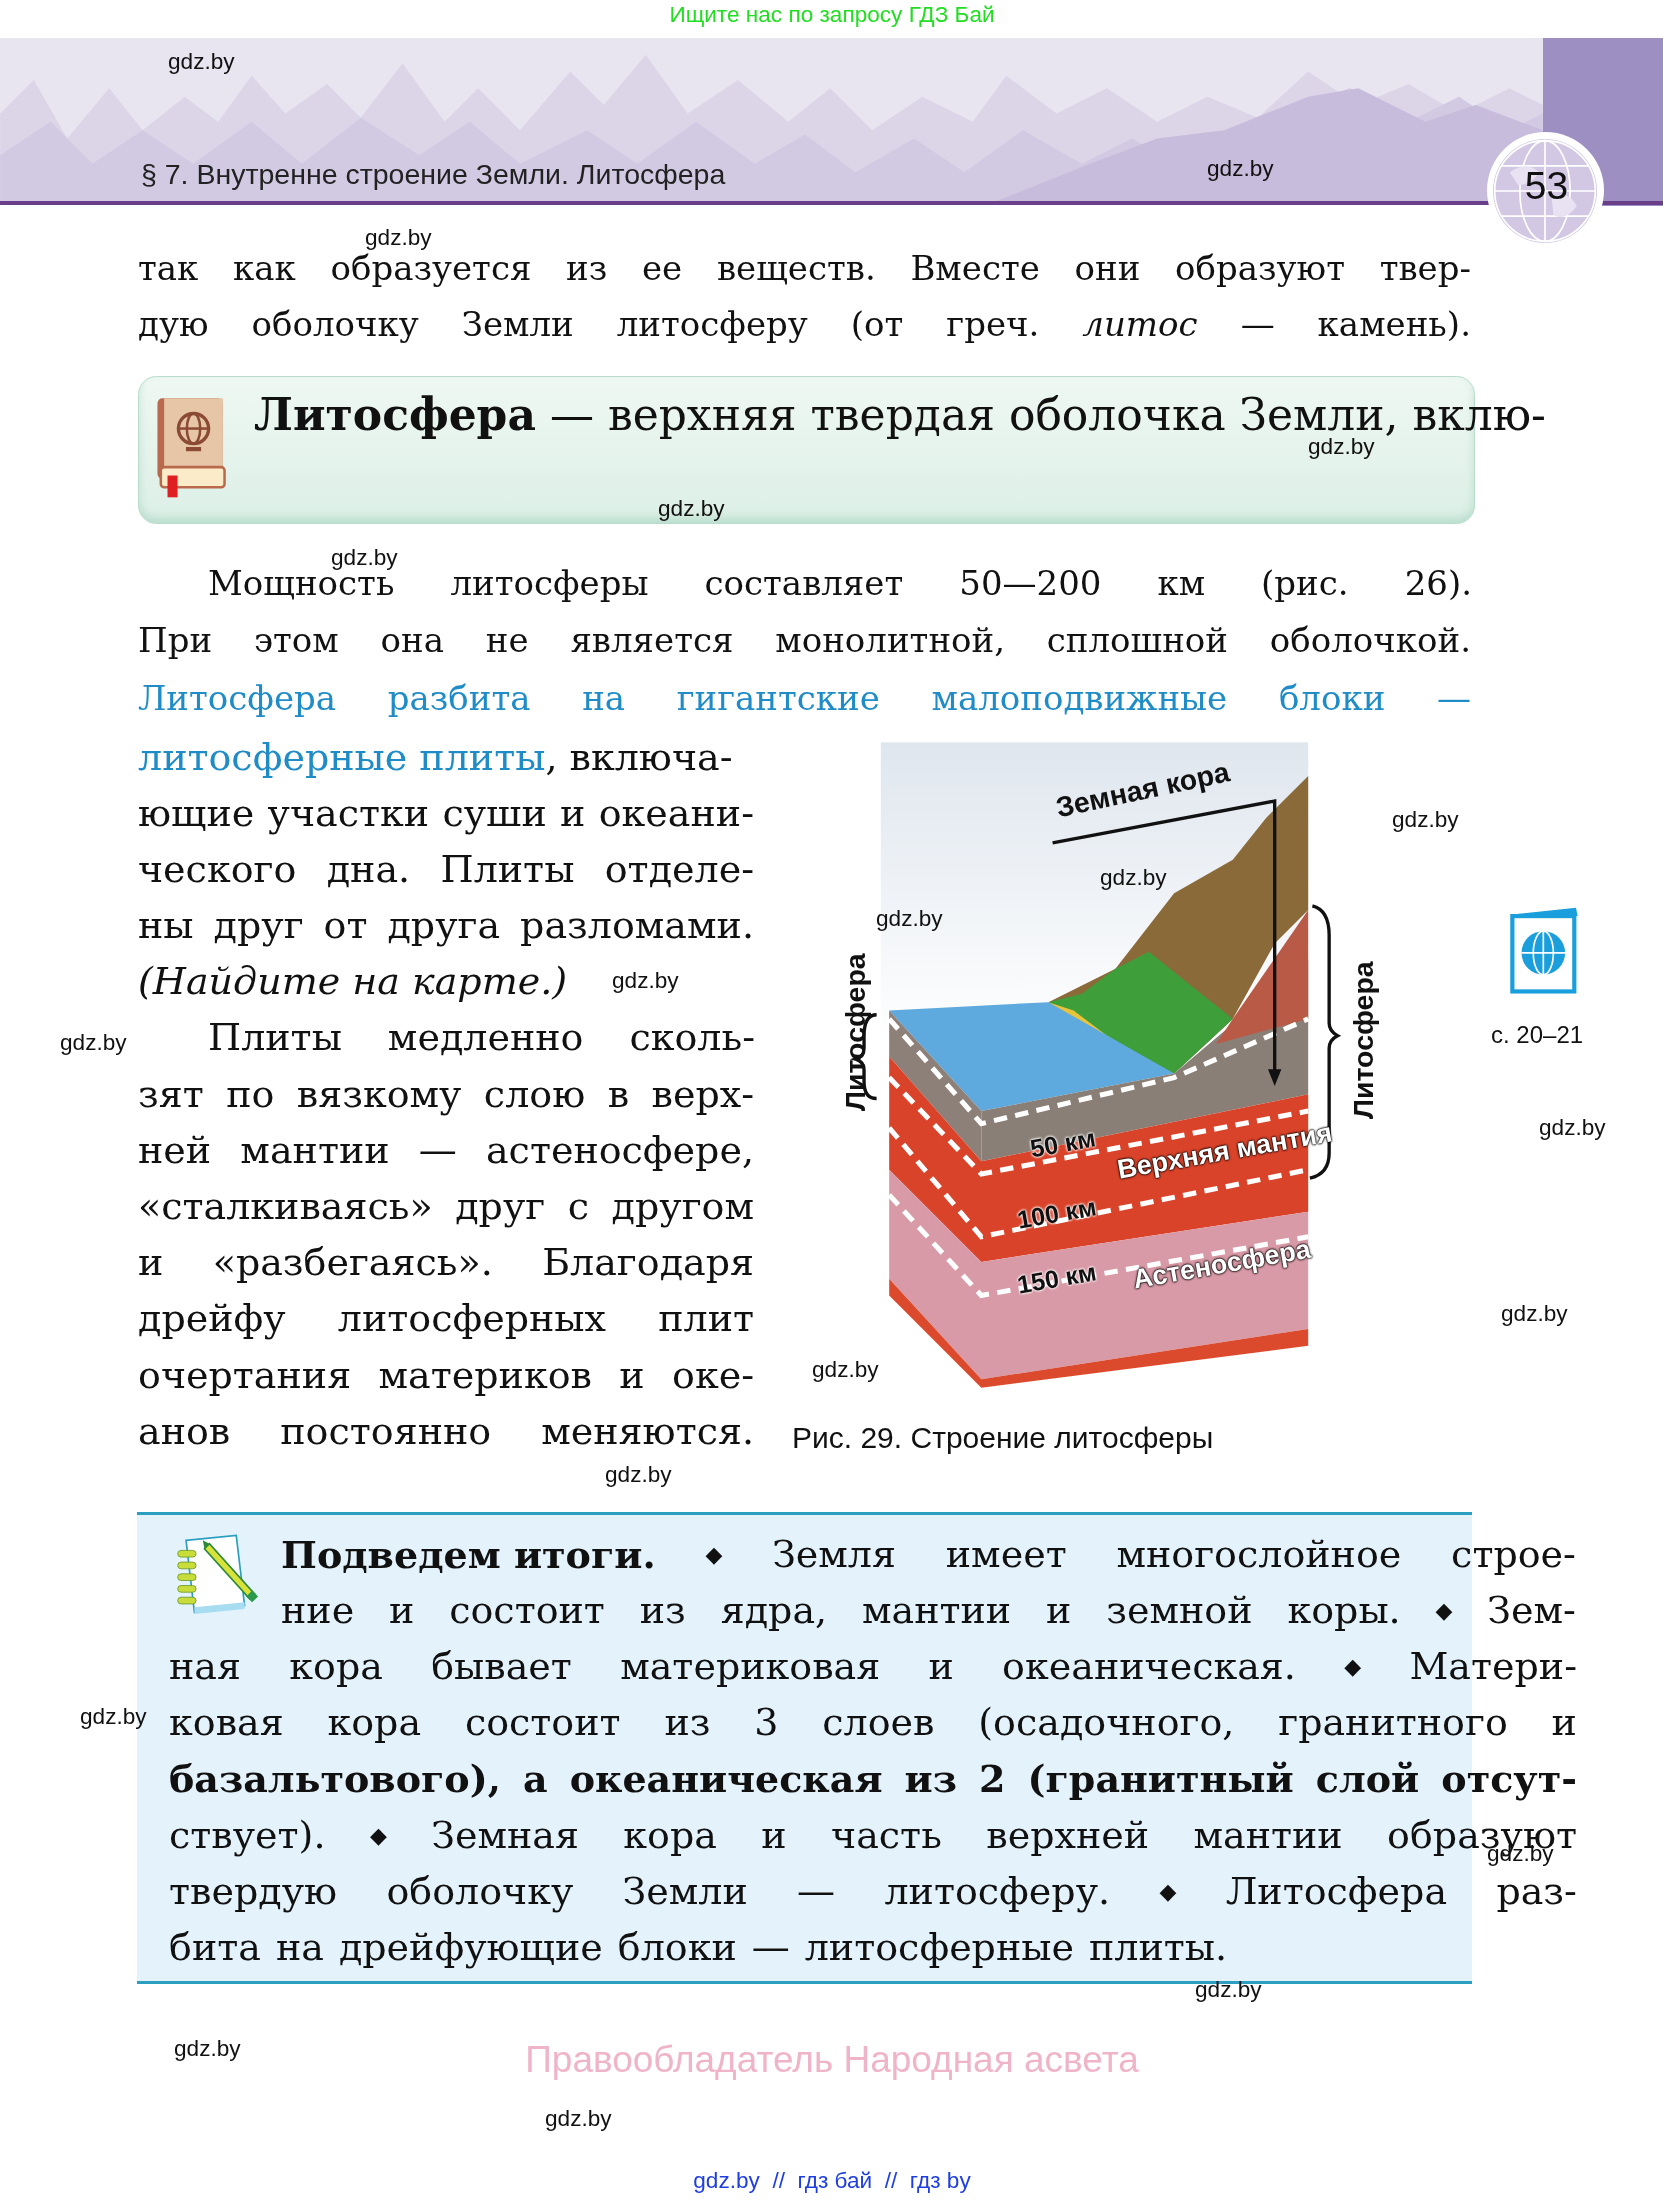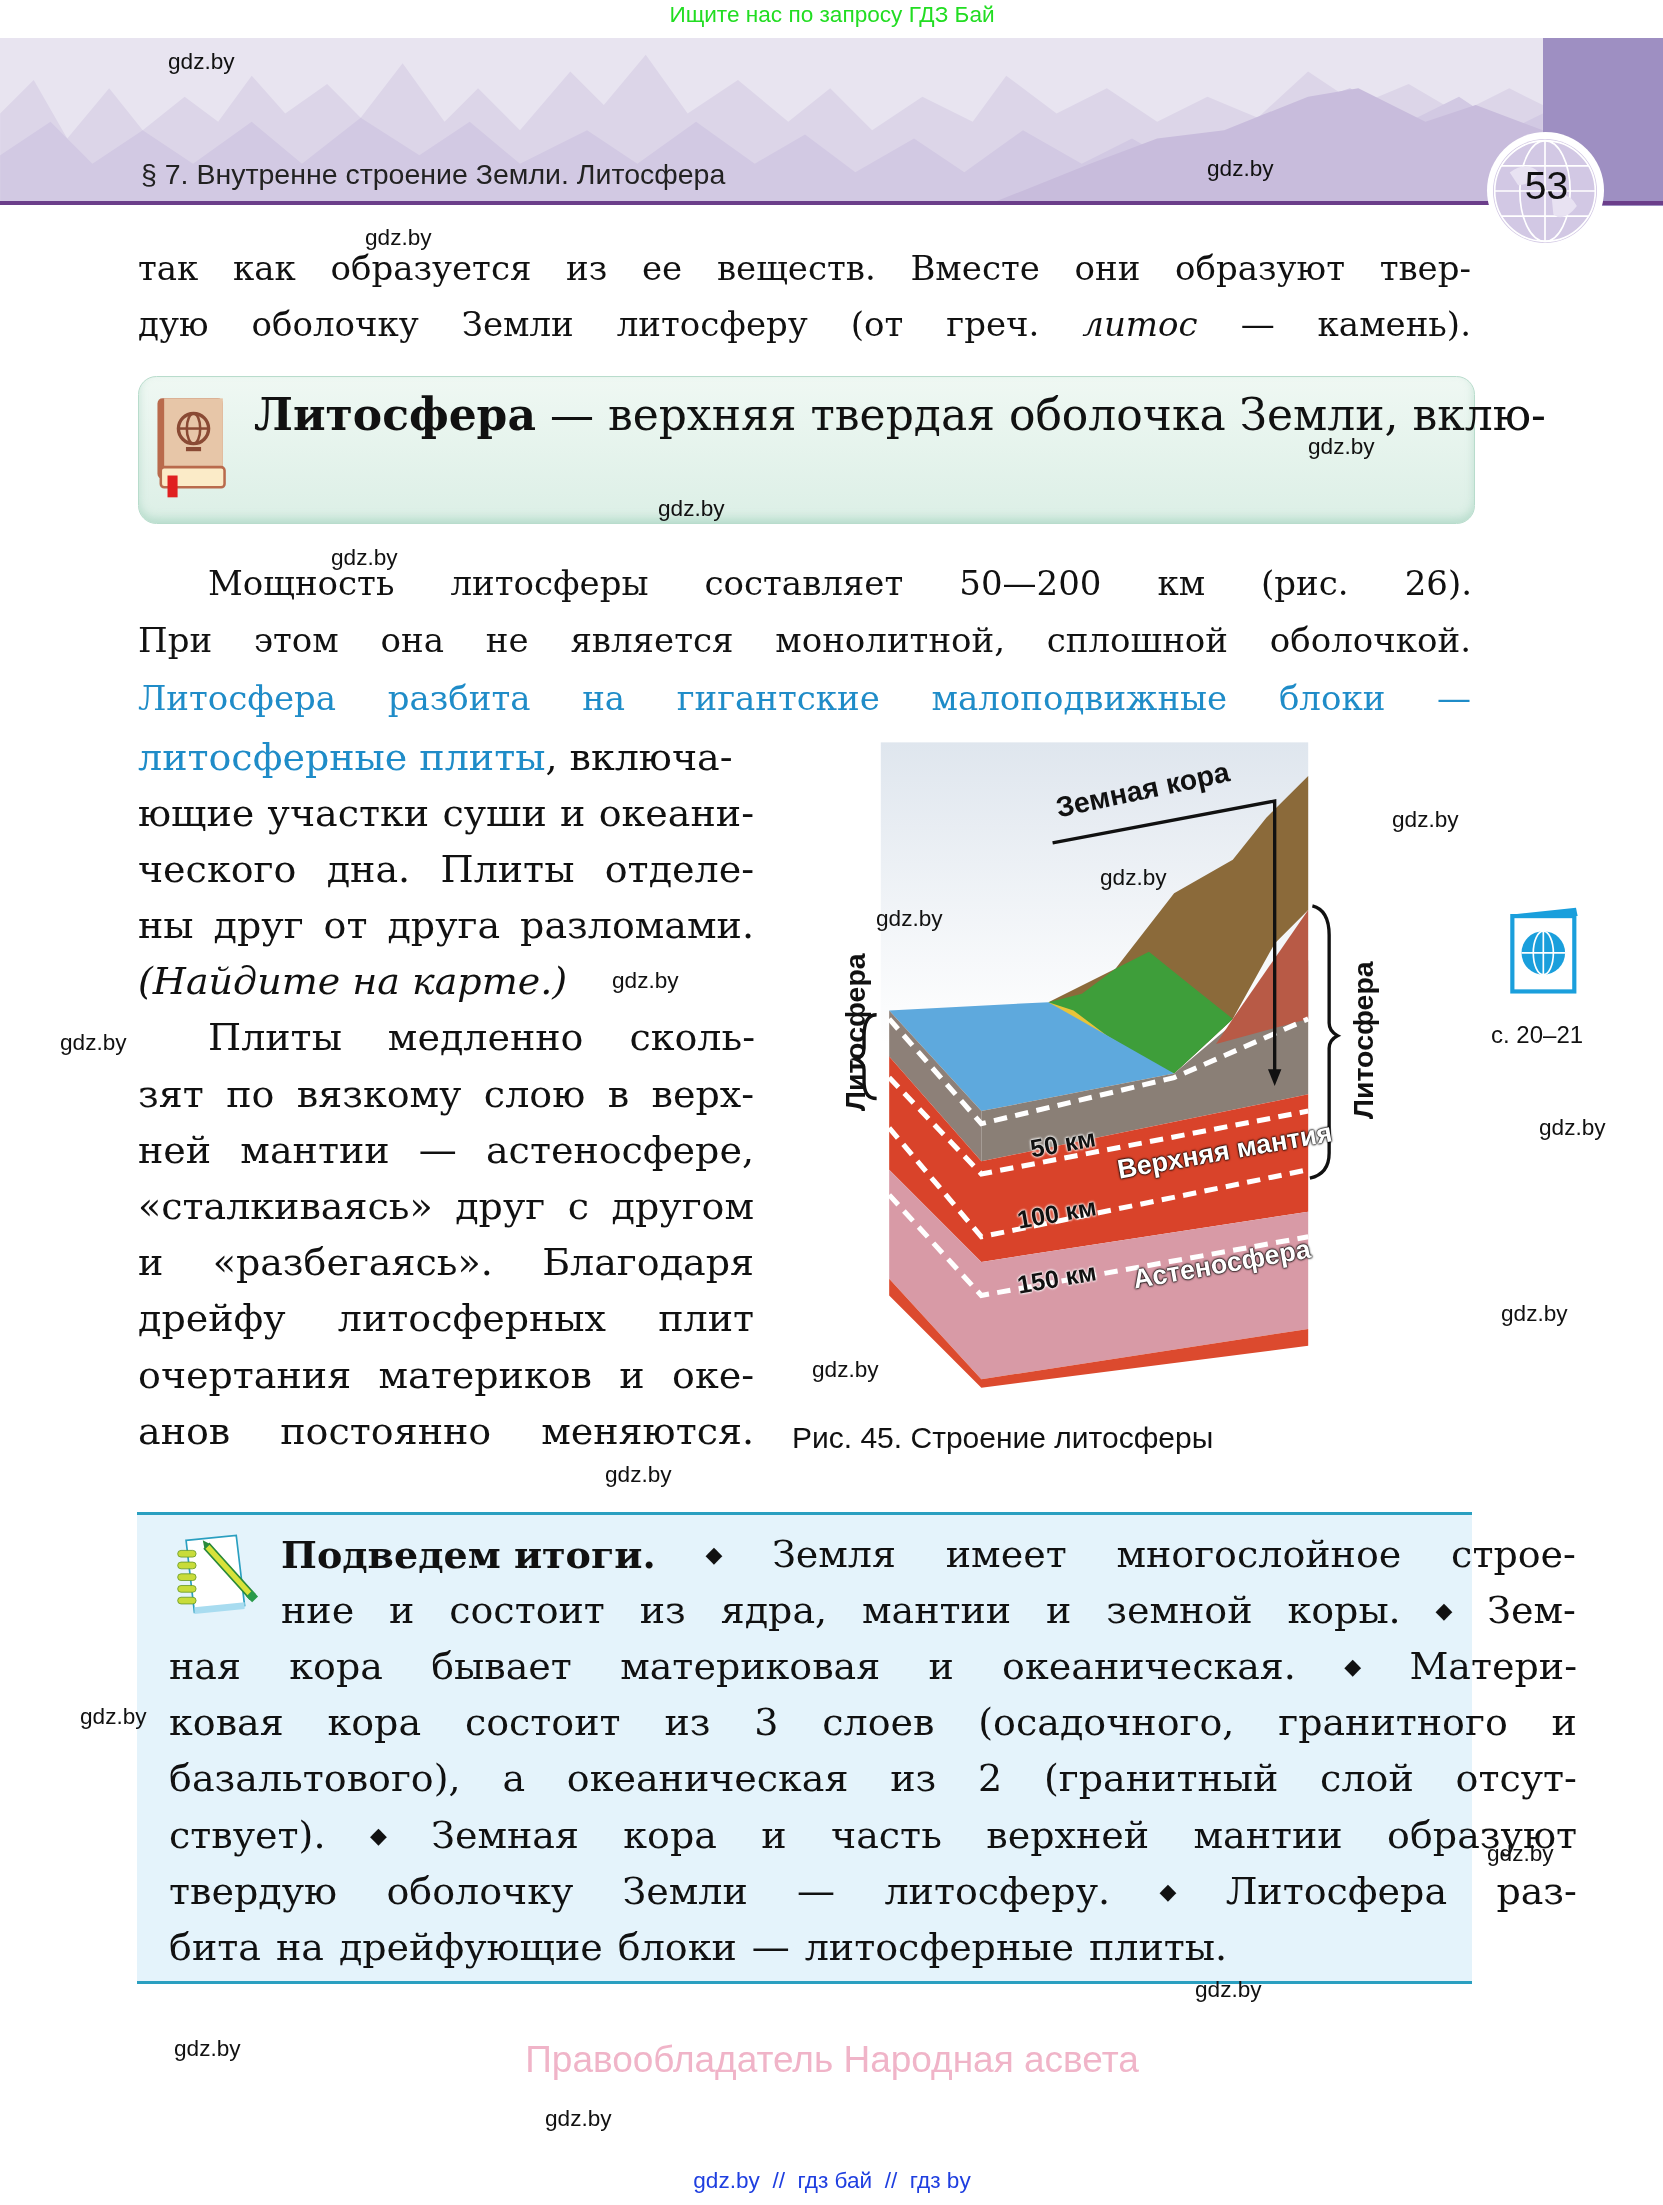--- a/index.html
+++ b/index.html
@@ -251,21 +251,21 @@
   </svg>
   <div class="fig-label" style="left:256px; top:50px; font-size:28.5px; transform:rotate(-12deg); transform-origin:left top;">Земная кора</div>
   <div class="fig-label" style="left:-17px; top:277px; font-size:28.5px; transform:rotate(-90deg); transform-origin:center; width:151px; text-align:center;">Литосфера</div>
   <div class="fig-label" style="left:491px; top:285px; font-size:28.5px; transform:rotate(-90deg); transform-origin:center; width:151px; text-align:center;">Литосфера</div>
   <div class="fig-label" style="left:319px; top:394px; font-size:27px; color:#fff; text-shadow:0 0 1.7px #000,0 0 1.7px #000,0 0 2.5px #000; transform:rotate(-10deg);">Верхняя мантия</div>
   <div class="fig-label" style="left:335px; top:507px; font-size:27px; color:#fff; text-shadow:0 0 1.7px #000,0 0 1.7px #000,0 0 2.5px #000; transform:rotate(-10deg);">Астеносфера</div>
   <div class="km" style="left:233px; top:387px;">50 км</div>
   <div class="km" style="left:220px; top:457px;">100 км</div>
   <div class="km" style="left:220px; top:522px;">150 км</div>
 </div>
-<div class="abs caption">Рис. 45. Строение литосферы</div>
+<div class="abs caption">Рис. 29. Строение литосферы</div>
 
 <svg class="abs atlas" viewBox="0 0 86 105">
   <polygon points="4,10 80,2 82,12 4,14" fill="#1a9fdc"></polygon>
   <rect x="4" y="12" width="74" height="90" fill="#fff" stroke="#1a9fdc" stroke-width="5"></rect>
   <circle cx="41" cy="56" r="26" fill="#1a9fdc"></circle>
   <line x1="15" y1="56" x2="67" y2="56" stroke="#fff" stroke-width="2"></line>
   <line x1="41" y1="30" x2="41" y2="82" stroke="#fff" stroke-width="2"></line>
   <ellipse cx="41" cy="56" rx="12" ry="26" fill="none" stroke="#fff" stroke-width="2"></ellipse>
 </svg>
 <div class="abs atlas-ref">с. 20–21</div>
@@ -320,21 +320,21 @@
     <span>ковая</span>
     <span>кора</span>
     <span>состоит</span>
     <span>из</span>
     <span>3</span>
     <span>слоев</span>
     <span>(осадочного,</span>
     <span>гранитного</span>
     <span>и</span>
   </div>
-  <div class="sum-line" style="left:32px; width:1408px; top:241px;">
+  <div class="sum-line" style="left:32px; width:1408px; top:241px;font-weight:bold;">
     <span>базальтового),</span>
     <span>а</span>
     <span>океаническая</span>
     <span>из</span>
     <span>2</span>
     <span>(гранитный</span>
     <span>слой</span>
     <span>отсут-</span>
   </div>
   <div class="sum-line" style="left:32px; width:1408px; top:298px;">

